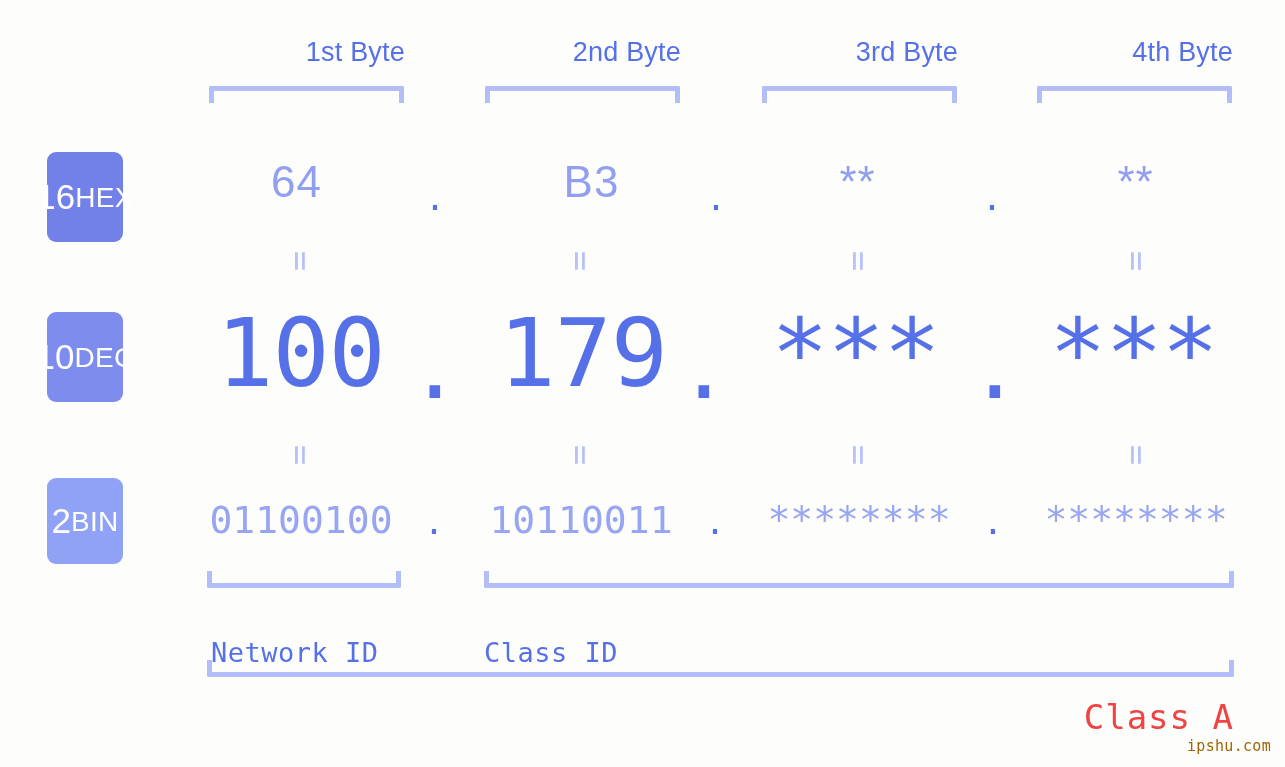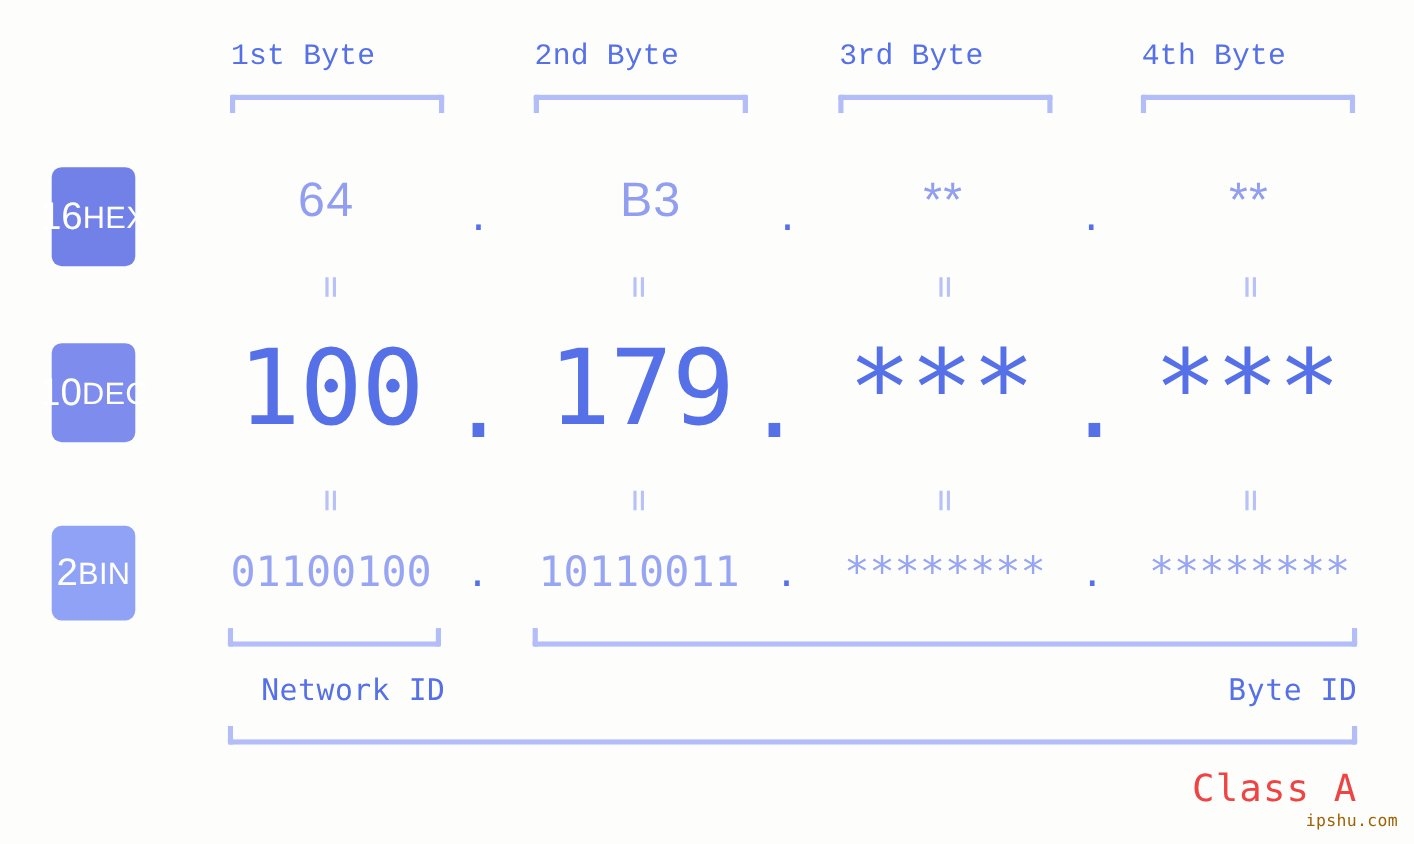--- a/index.html
+++ b/index.html
@@ -22,22 +22,22 @@
     width: 1285px;
     height: 767px;
   }
 
   
   .byte-header {
     position: absolute;
     top: 34px;
     height: 36px;
     line-height: 36px;
-    text-align: left;
-    font-family: Liberation Mono, monospace;
+    text-align: right;
+    font-family: Liberation Sans, sans-serif;
     font-size: 27px;
     color: #5670e8;
     letter-spacing: 0.2px;
     white-space: nowrap;
   }
 
   
   .bracket {
     position: absolute;
     box-sizing: border-box;
@@ -162,28 +162,29 @@
     color: #b9c2f8;
     font-family: "DejaVu Sans Mono", monospace;
     font-size: 34px;
     line-height: 34px;
     text-align: center;
   }
 
   
   .id-label {
     position: absolute;
-    text-align: right;
+    text-align: left;
     font-family: "DejaVu Sans Mono", monospace;
     font-size: 27px;
     color: #5670e8;
     letter-spacing: 0.5px;
     white-space: nowrap;
     height: 34px;
     line-height: 34px;
+    margin-top: 25px;
   }
   .class-label {
     position: absolute;
     text-align: right;
     font-family: "DejaVu Sans Mono", monospace;
     font-size: 34px;
     color: #ef4444;
     letter-spacing: 1px;
     white-space: nowrap;
     height: 42px;
@@ -266,20 +267,20 @@
     <div class="dot" style="left:685px;width:60px;">.</div>
     <div class="cell" style="left:758px;width:202px;">********</div>
     <div class="dot" style="left:963px;width:60px;">.</div>
     <div class="cell" style="left:1035px;width:202px;">********</div>
   </div>
 
   <div class="bracket-up" style="left:207px;top:571px;width:194px;"></div>
   <div class="bracket-up" style="left:484px;top:571px;width:750px;"></div>
 
   <div class="id-label" style="left:211px;width:194px;top:611px;">Network ID</div>
-  <div class="id-label" style="left:484px;width:750px;top:611px;">Byte ID</div>
+  <div class="id-label" style="left:484px;width:750px;top:611px;">Class ID</div>
 
   <div class="bracket-up" style="left:207px;top:660px;width:1027px;"></div>
   <div class="class-label" style="left:207px;width:1027px;top:696px;">Class A</div>
 
   <div class="watermark">ipshu.com</div>
 
 </div>
 
 </body></html>

